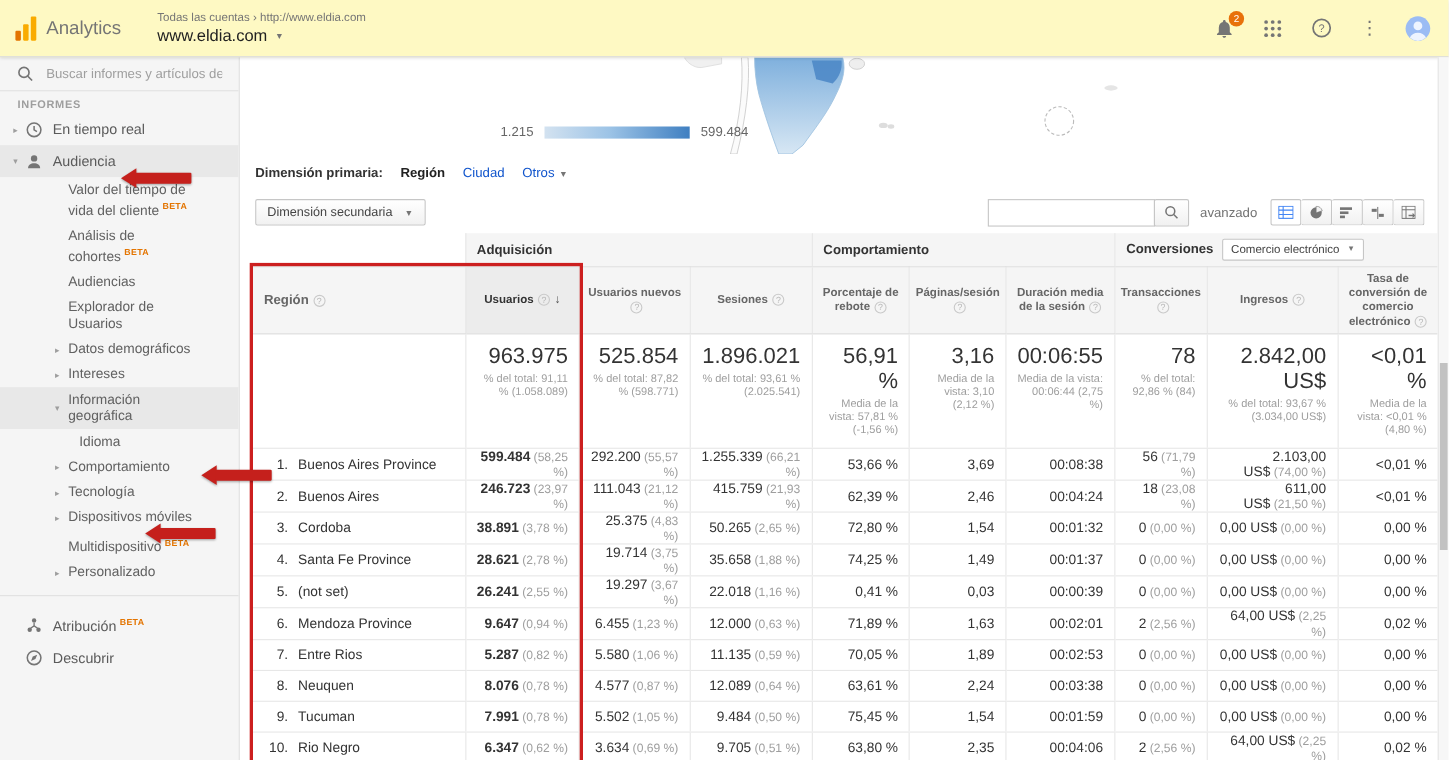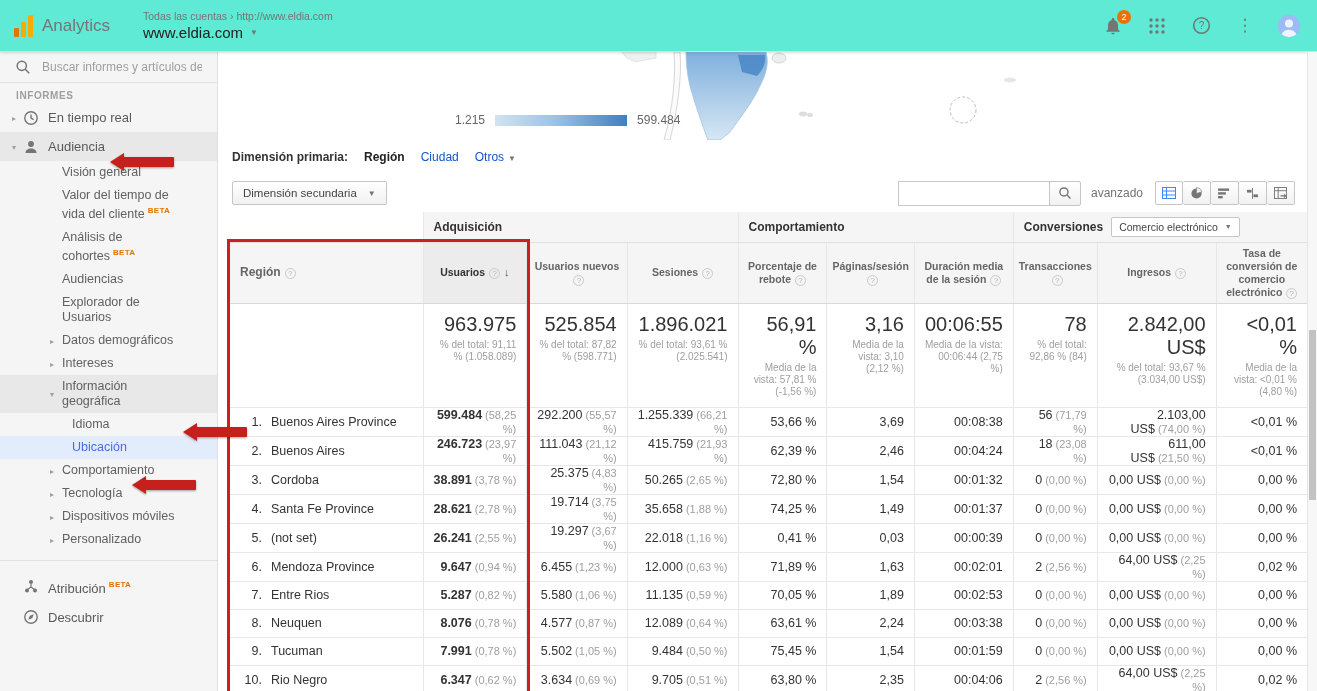--- a/index.html
+++ b/index.html
@@ -1,20 +1,20 @@
 <!DOCTYPE html>
 <html><head>
 <meta charset="utf-8">
 <style>
   * { margin:0; padding:0; box-sizing:border-box; }
   html,body { width:1317px; height:691px; }
   body { position:relative; overflow:hidden; background:#fff; font-family:"Liberation Sans",sans-serif; font-size:13px; color:#444; }
 
   
-  .topbar { position:absolute; top:0; left:0; right:0; height:52px; background:#5eead4; display:flex; align-items:center; border-bottom:1px solid #ddd; box-shadow:0 1px 3px rgba(0,0,0,.14); z-index:40; }
+  .topbar { position:absolute; top:0; left:0; right:0; height:52px; background:#fef9c3; display:flex; align-items:center; border-bottom:1px solid #ddd; box-shadow:0 1px 3px rgba(0,0,0,.14); z-index:40; }
   .brand { display:flex; align-items:center; gap:9px; width:143px; padding-left:14px; flex:none; }
   .logo-bars { display:flex; align-items:flex-end; gap:2px; height:22px; }
   .logo-bars i { display:block; width:5px; border-radius:1px; }
   .lb1 { height:9px;  background:#e37400; }
   .lb2 { height:15px; background:#f9ab00; }
   .lb3 { height:22px; background:#f9ab00; }
   .brand-name { font-size:17px; color:#757575; }
   .account-block { display:flex; flex-direction:column; gap:2px; }
   .breadcrumb { font-size:10.5px; color:#757575; }
   .account-name { font-size:15px; color:#212121; display:flex; align-items:center; gap:7px; }
@@ -178,33 +178,32 @@
             <circle cx="8" cy="8" r="6.2" fill="none" stroke="#757575" stroke-width="1.4"></circle>
             <path d="M8 4.5V8l2.6 1.6" fill="none" stroke="#757575" stroke-width="1.4"></path>
           </svg>
         </span><span class="nav-label">En tiempo real</span></div>
       <div class="nav-item lvl0 hl"><span class="caret">▾</span><span class="nav-ico">
           <svg viewBox="0 0 16 16" width="16" height="16">
             <circle cx="8" cy="5" r="2.9" fill="#757575"></circle>
             <path d="M2.5 14c0-3.1 2.5-4.6 5.5-4.6s5.5 1.5 5.5 4.6z" fill="#757575"></path>
           </svg>
         </span><span class="nav-label">Audiencia</span></div>
-      <div class="nav-item lvl1"><span class="nav-label">Visión general</span></div>
       <div class="nav-item lvl1"><span class="nav-label">Valor del tiempo de vida del cliente<sup class="beta">BETA</sup></span></div>
       <div class="nav-item lvl1"><span class="nav-label">Análisis de cohortes<sup class="beta">BETA</sup></span></div>
       <div class="nav-item lvl1"><span class="nav-label">Audiencias</span></div>
       <div class="nav-item lvl1"><span class="nav-label">Explorador de Usuarios</span></div>
       <div class="nav-item lvl1"><span class="caret">▸</span><span class="nav-label">Datos demográficos</span></div>
       <div class="nav-item lvl1"><span class="caret">▸</span><span class="nav-label">Intereses</span></div>
       <div class="nav-item lvl1 hl"><span class="caret">▾</span><span class="nav-label">Información geográfica</span></div>
       <div class="nav-item lvl2"><span class="nav-label">Idioma</span></div>
-      <div class="nav-item lvl2 sel"><span class="nav-label">Ubicación</span></div>
       <div class="nav-item lvl1"><span class="caret">▸</span><span class="nav-label">Comportamiento</span></div>
       <div class="nav-item lvl1"><span class="caret">▸</span><span class="nav-label">Tecnología</span></div>
       <div class="nav-item lvl1"><span class="caret">▸</span><span class="nav-label">Dispositivos móviles</span></div>
+      <div class="nav-item lvl1"><span class="nav-label">Multidispositivo<sup class="beta">BETA</sup></span></div>
       <div class="nav-item lvl1"><span class="caret">▸</span><span class="nav-label">Personalizado</span></div>
       <div class="nav-divider"></div>
       <div class="nav-item lvl0"><span class="nav-ico">
           <svg viewBox="0 0 16 16" width="16" height="16">
             <circle cx="8" cy="4" r="2" fill="#757575"></circle>
             <circle cx="4" cy="12.5" r="2" fill="#757575"></circle>
             <circle cx="12" cy="12.5" r="2" fill="#757575"></circle>
             <path d="M8 6v3M8 9l-3.2 2.2M8 9l3.2 2.2" stroke="#757575" stroke-width="1.2" fill="none"></path>
           </svg>
         </span><span class="nav-label">Atribución<sup class="beta">BETA</sup></span></div>

